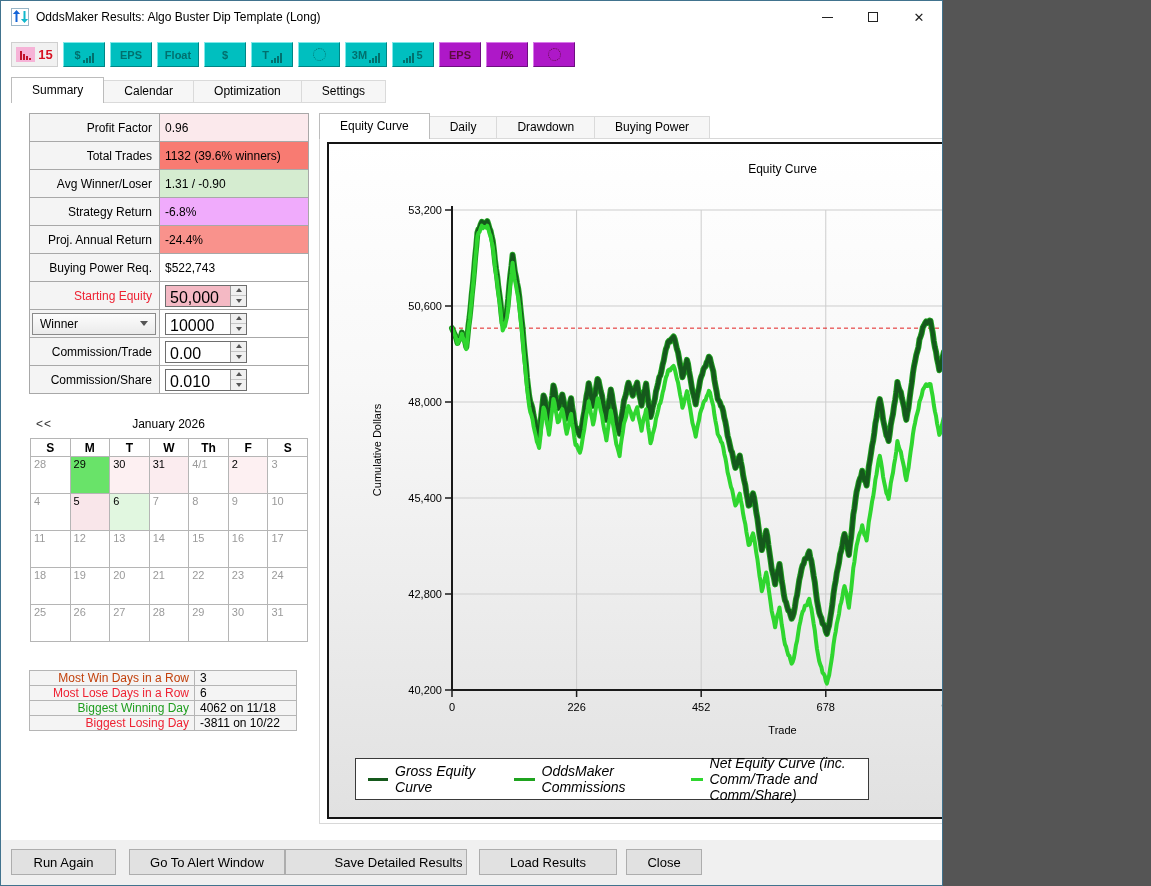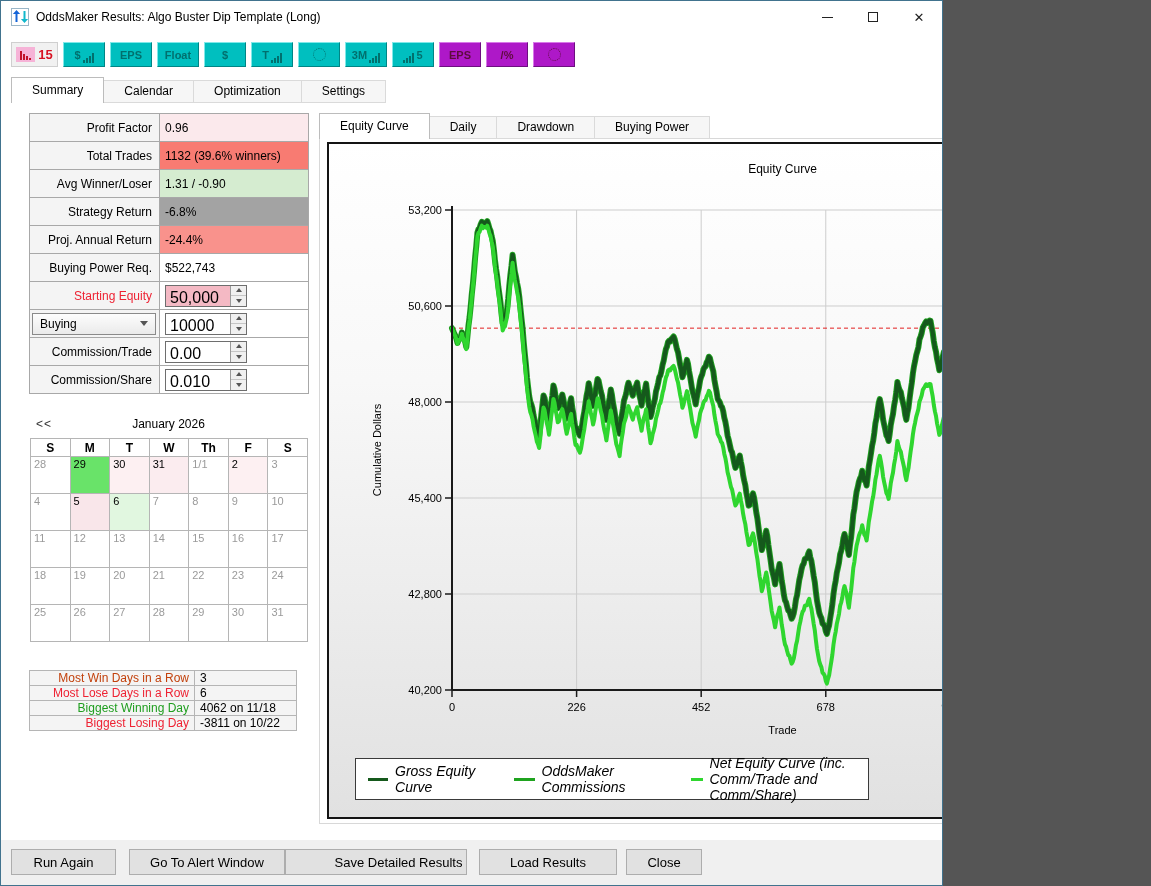--- a/index.html
+++ b/index.html
@@ -188,21 +188,21 @@
         <tr>
           <td class="sl">Total Trades</td>
           <td class="sv" style="background: rgb(248, 123, 114);">1132 (39.6% winners)</td>
         </tr>
         <tr>
           <td class="sl">Avg Winner/Loser</td>
           <td class="sv" style="background: rgb(213, 236, 208);">1.31 / -0.90</td>
         </tr>
         <tr>
           <td class="sl">Strategy Return</td>
-          <td class="sv" style="background: #a3a3a3;">-6.8%</td>
+          <td class="sv" style="background: #f0abfc;">-6.8%</td>
         </tr>
         <tr>
           <td class="sl">Proj. Annual Return</td>
           <td class="sv" style="background: rgb(249, 146, 140);">-24.4%</td>
         </tr>
         <tr>
           <td class="sl">Buying Power Req.</td>
           <td class="sv" style="background: rgb(255, 255, 255);">$522,743</td>
         </tr>
         <tr>
@@ -217,21 +217,21 @@
                 <div class="spin-b">
                   <span class="tri-down"></span>
                 </div>
               </div>
             </div>
           </td>
         </tr>
         <tr>
           <td class="sl" style="padding: 0px;">
             <div class="dropdown">
-              <span>Buying</span>
+              <span>Winner</span>
               <span class="dd-caret"></span>
             </div>
           </td>
           <td class="sv">
             <div class="spinner">
               <div class="spin-text" style="background: rgb(255, 255, 255);">10000</div>
               <div class="spin-btns">
                 <div class="spin-b up">
                   <span class="tri-up"></span>
                 </div>
@@ -292,21 +292,21 @@
           <th>F</th>
           <th>S</th>
         </tr>
       </thead>
     <tbody>
         <tr>
           <td>28</td>
           <td class="on" style="background: rgb(105, 227, 105);">29</td>
           <td class="on" style="background: rgb(253, 240, 242);">30</td>
           <td class="on" style="background: rgb(251, 236, 239);">31</td>
-          <td>1/1</td>
+          <td>4/1</td>
           <td class="on" style="background: rgb(253, 240, 242);">2</td>
           <td>3</td>
         </tr>
         <tr>
           <td>4</td>
           <td class="on" style="background: rgb(249, 230, 234);">5</td>
           <td class="on" style="background: rgb(225, 247, 224);">6</td>
           <td>7</td>
           <td>8</td>
           <td>9</td>

